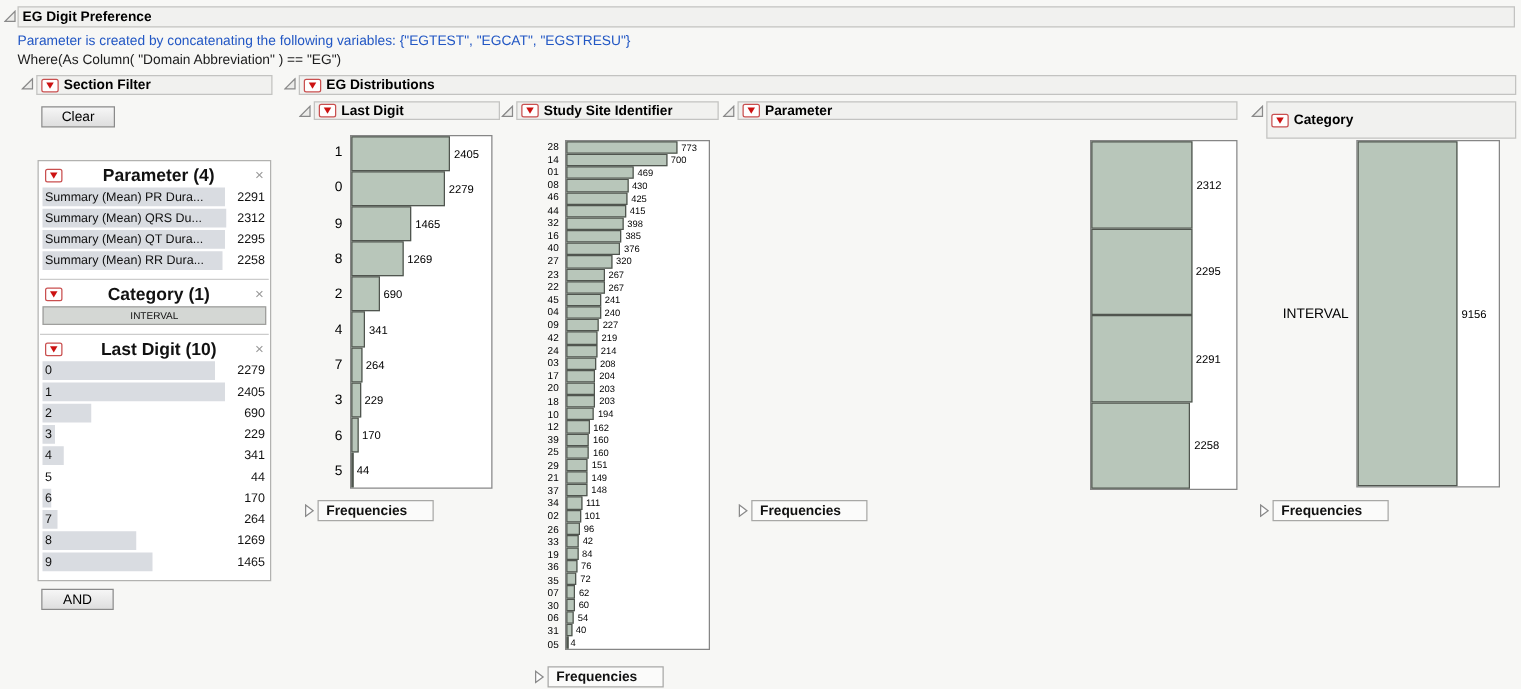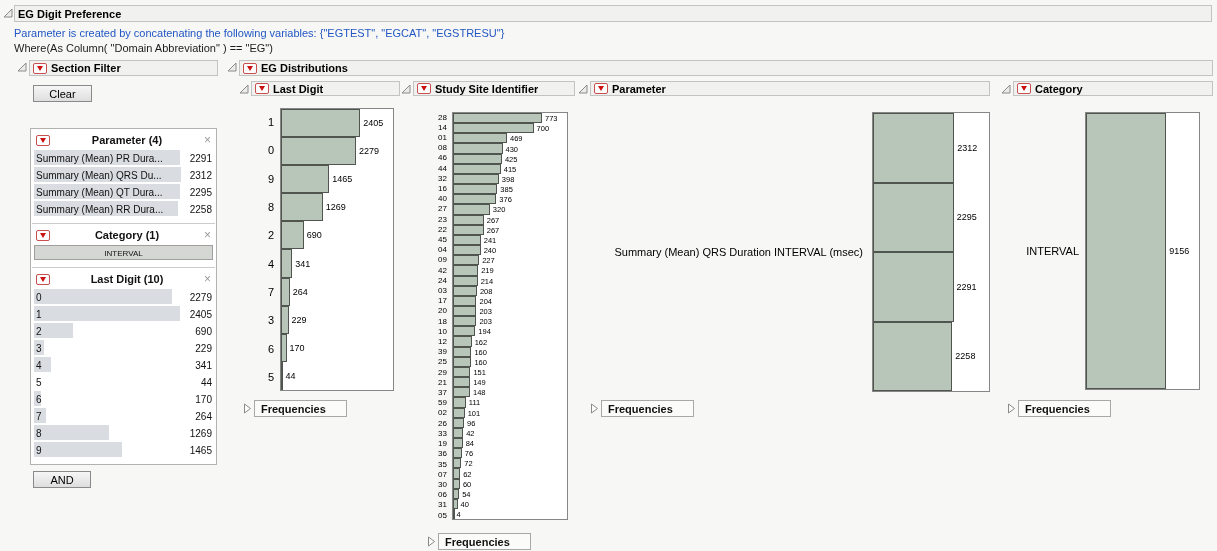--- a/index.html
+++ b/index.html
@@ -23,21 +23,21 @@
   .where-line { color:#1c1c1c; font-size:11px; }
 
   .push-btn { background:linear-gradient(#f6f6f6,#dedede); border:1px solid #8a8a8a; font-size:11px; text-align:center; line-height:14px; cursor:pointer; color:#000; }
 
   
   .filter-box { background:#ffffff; border:1px solid #b2b2b0; padding:2px 1px; display:flex; flex-direction:column; }
   .filter-group { margin-bottom:6px; }
   .filter-group:last-child { margin-bottom:0; }
   .filter-group + .filter-group { border-top:1px solid #cccccc; padding-top:2px; }
   .fg-header { height:18px; display:flex; align-items:center; gap:4px; padding:0 4px; }
-  .fg-header .fg-title { flex:1; text-align:center; font-weight:bold; font-size:11px; }
+  .fg-header .fg-title { flex:1; text-align:center; font-weight:bold; font-size:14px; }
   .fg-close { color:#9a9a9a; font-size:12px; line-height:10px; cursor:pointer; }
   .f-row { position:relative; height:17px; cursor:pointer; }
   .f-row .f-bar { position:absolute; left:2px; top:1px; bottom:1px; background:#d9dce1; }
   .f-row .f-bar.bordered { border:1px solid #9f9f9d; background:#d4d7d4; }
   .f-row .f-label { position:absolute; left:4px; top:50%; transform:translateY(-50%); font-size:10px; white-space:nowrap; }
   .f-row .f-label.center { left:0; right:0; text-align:center; font-size:8px; }
   .f-row .f-count { position:absolute; right:3px; top:50%; transform:translateY(-50%); font-size:10px; }
 
   
   .chart-labels { display:flex; flex-direction:column; }
@@ -306,21 +306,21 @@
       <div class="chart-label">17</div>
       <div class="chart-label">20</div>
       <div class="chart-label">18</div>
       <div class="chart-label">10</div>
       <div class="chart-label">12</div>
       <div class="chart-label">39</div>
       <div class="chart-label">25</div>
       <div class="chart-label">29</div>
       <div class="chart-label">21</div>
       <div class="chart-label">37</div>
-      <div class="chart-label">59</div>
+      <div class="chart-label">34</div>
       <div class="chart-label">02</div>
       <div class="chart-label">26</div>
       <div class="chart-label">33</div>
       <div class="chart-label">19</div>
       <div class="chart-label">36</div>
       <div class="chart-label">35</div>
       <div class="chart-label">07</div>
       <div class="chart-label">30</div>
       <div class="chart-label">06</div>
       <div class="chart-label">31</div>
@@ -498,21 +498,20 @@
     <polygon points="9,1 9,9 1,9" fill="#ececea" stroke="#8a8a8a" stroke-width="1"></polygon>
   </svg>
 <div class="abs hdr-bar" style="left:590px; top:81px; width:400px; height:15px;">
   <span class="red-btn">
       <span class="tri"></span>
     </span>
   <span class="ttl">Parameter</span>
 </div>
 <div data-chart="parameter">
   <div class="abs chart-labels" style="left:598px; top:112px; width:271px; height:280px;">
-      <div class="chart-label">Summary (Mean) QRS Duration INTERVAL (msec)</div>
     </div>
   <div class="abs chart-frame" style="left:872px; top:112px; width:118px; height:280px;">
       <div class="bar-row">
         <div class="bar" style="width: 70.0606%;"></div>
         <span class="bar-value" style="left: calc(70.0606% + 3px);">2312</span>
       </div>
       <div class="bar-row">
         <div class="bar" style="width: 69.5455%;"></div>
         <span class="bar-value" style="left: calc(69.5455% + 3px);">2295</span>
       </div>
@@ -527,21 +526,21 @@
     </div>
 </div>
 <svg class="abs disc-closed" style="left:590px; top:403px;" width="9" height="11" viewBox="0 0 9 11">
     <polygon points="1.5,1 7.5,5.5 1.5,10" fill="#fdfdfd" stroke="#8a8a8a" stroke-width="1"></polygon>
   </svg>
 <div class="abs freq-btn" style="left:601px; top:400px; width:93px; height:17px;">Frequencies</div>
 
 <svg class="abs disc-open" style="left:1001px; top:84px;" width="10" height="10" viewBox="0 0 10 10">
     <polygon points="9,1 9,9 1,9" fill="#ececea" stroke="#8a8a8a" stroke-width="1"></polygon>
   </svg>
-<div class="abs hdr-bar" style="left:1013px; top:81px; width:200px; height:15px;">
+<div class="abs hdr-bar" style="left:1013px; top:81px; width:200px; height:30px;">
   <span class="red-btn">
       <span class="tri"></span>
     </span>
   <span class="ttl">Category</span>
 </div>
 <div data-chart="category">
   <div class="abs chart-labels" style="left:1018px; top:112px; width:64px; height:278px;">
       <div class="chart-label">INTERVAL</div>
     </div>
   <div class="abs chart-frame" style="left:1085px; top:112px; width:115px; height:278px;">

